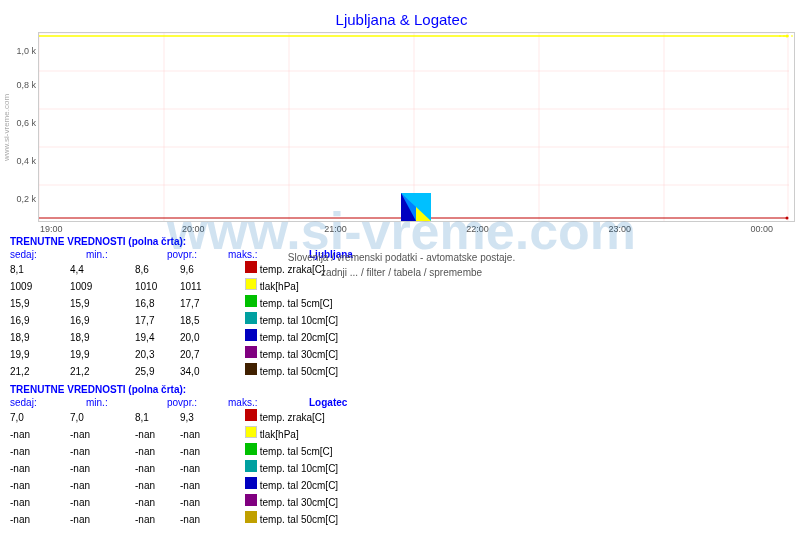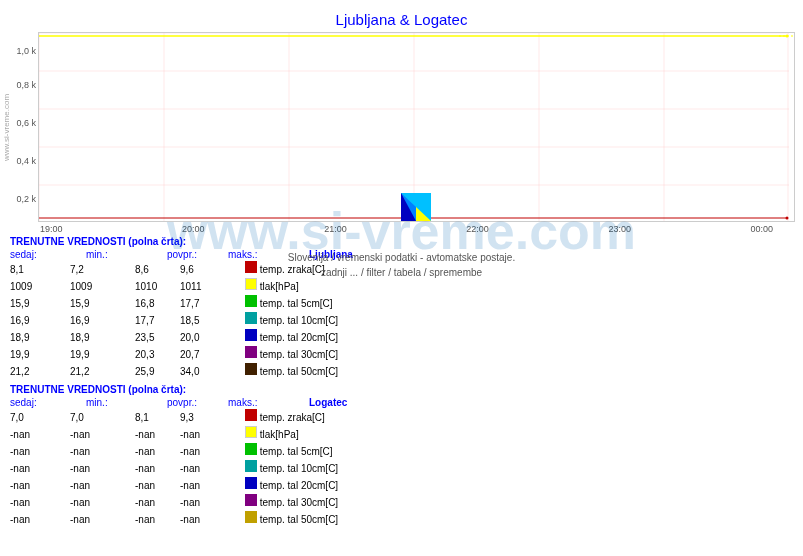--- a/index.html
+++ b/index.html
@@ -198,21 +198,21 @@
     <div class="data-header">
       <span class="col-sedaj">sedaj:</span>
       <span class="col-min">min.:</span>
       <span class="col-povpr">povpr.:</span>
       <span class="col-maks">maks.:</span>
       <span class="col-label" style="color:#00f; font-weight:bold;">Ljubljana</span>
     </div>
 
     <div class="data-row">
       <span class="col-sedaj">8,1</span>
-      <span class="col-min">7,2</span>
+      <span class="col-min">4,4</span>
       <span class="col-povpr">8,6</span>
       <span class="col-maks">9,6</span>
       <span class="col-label"><span class="color-box" style="background:#c00000;"></span> temp. zraka[C]</span>
     </div>
     <div class="data-row">
       <span class="col-sedaj">1009</span>
       <span class="col-min">1009</span>
       <span class="col-povpr">1010</span>
       <span class="col-maks">1011</span>
       <span class="col-label"><span class="color-box" style="background:#ffff00; border:1px solid #ccc;"></span> tlak[hPa]</span>
@@ -227,21 +227,21 @@
     <div class="data-row">
       <span class="col-sedaj">16,9</span>
       <span class="col-min">16,9</span>
       <span class="col-povpr">17,7</span>
       <span class="col-maks">18,5</span>
       <span class="col-label"><span class="color-box" style="background:#00a0a0;"></span> temp. tal 10cm[C]</span>
     </div>
     <div class="data-row">
       <span class="col-sedaj">18,9</span>
       <span class="col-min">18,9</span>
-      <span class="col-povpr">23,5</span>
+      <span class="col-povpr">19,4</span>
       <span class="col-maks">20,0</span>
       <span class="col-label"><span class="color-box" style="background:#0000c0;"></span> temp. tal 20cm[C]</span>
     </div>
     <div class="data-row">
       <span class="col-sedaj">19,9</span>
       <span class="col-min">19,9</span>
       <span class="col-povpr">20,3</span>
       <span class="col-maks">20,7</span>
       <span class="col-label"><span class="color-box" style="background:#800080;"></span> temp. tal 30cm[C]</span>
     </div>

